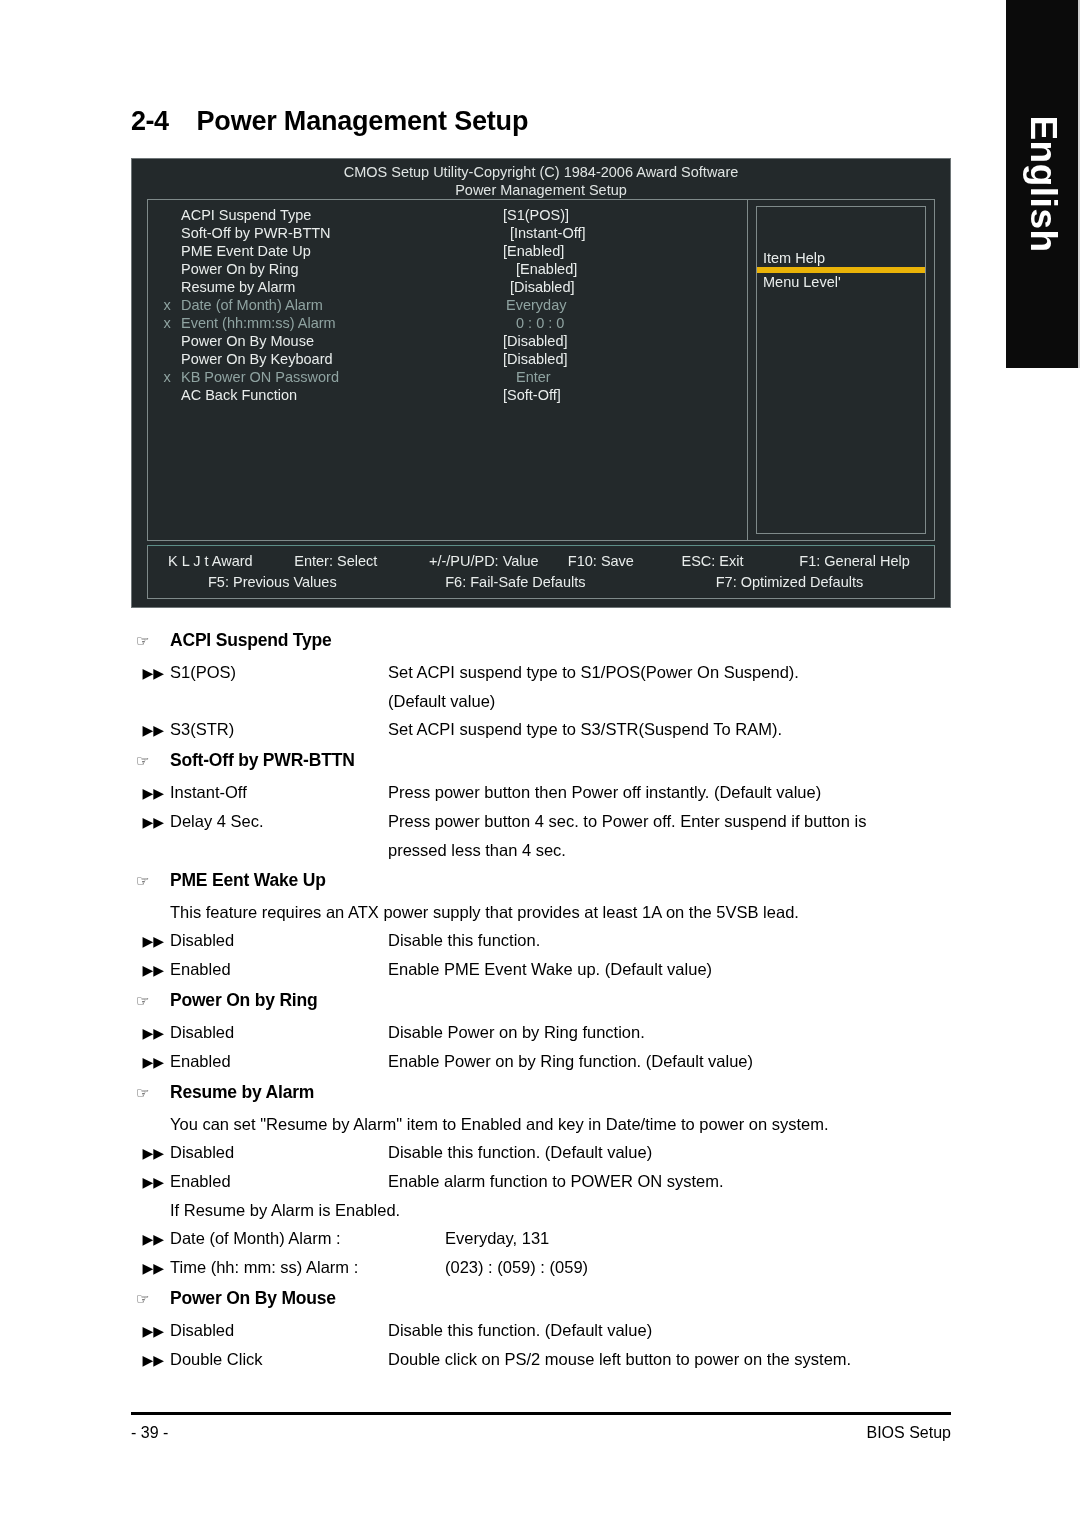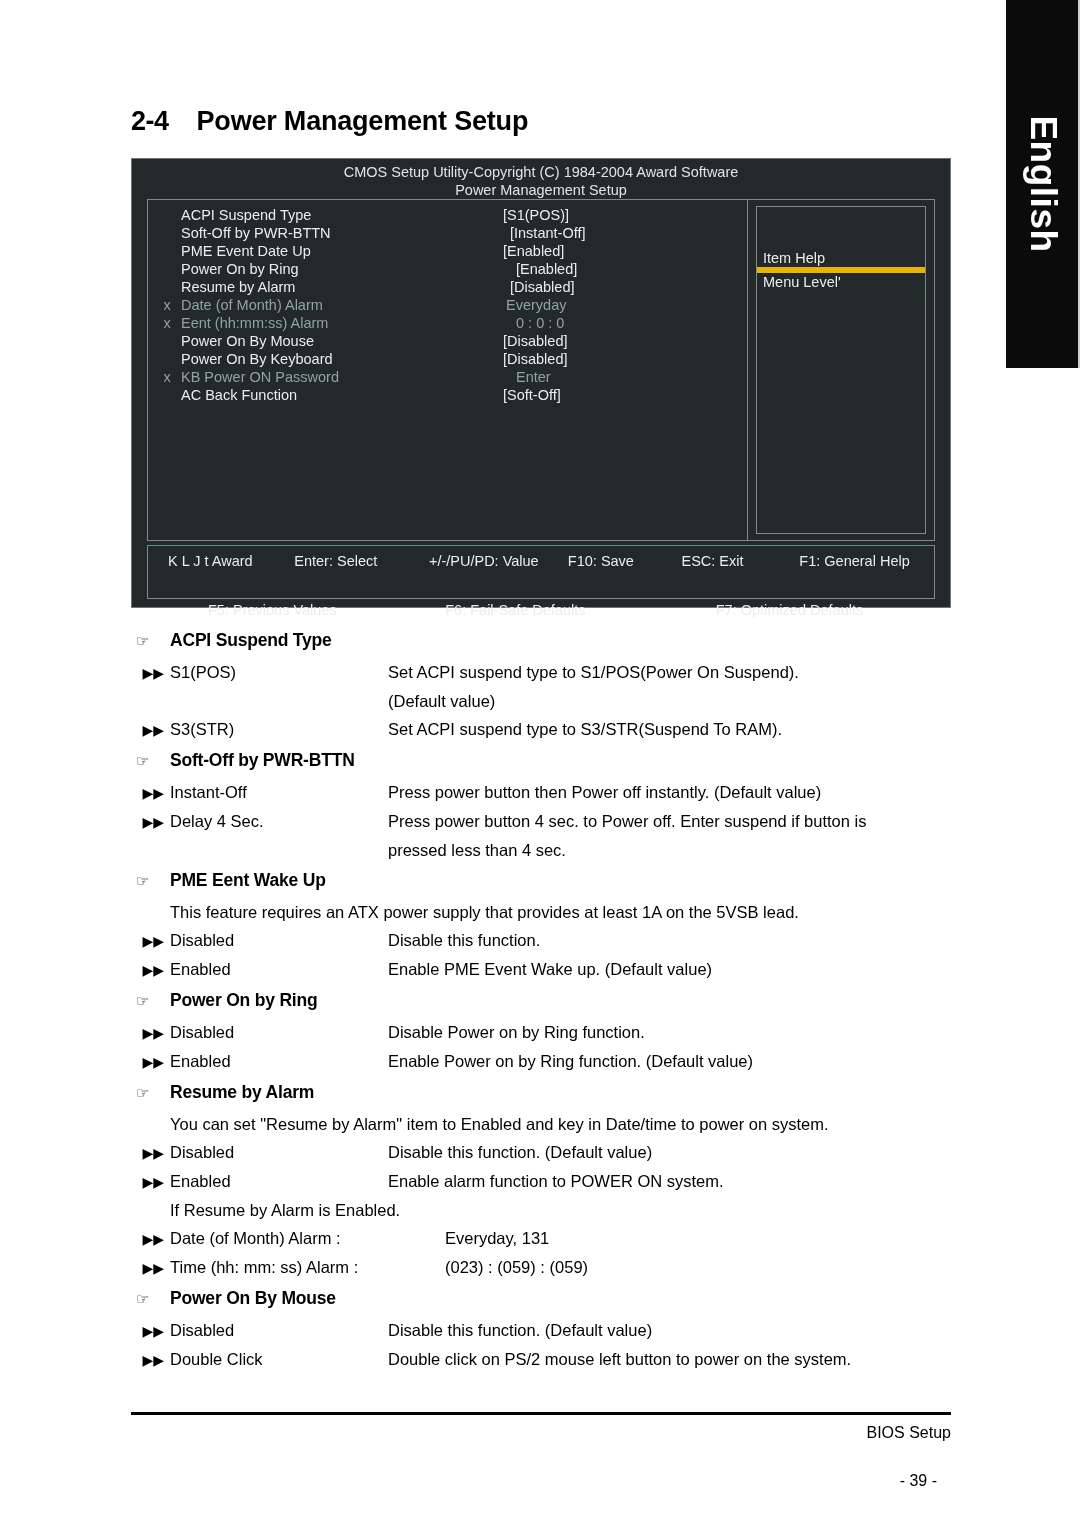--- a/index.html
+++ b/index.html
@@ -169,21 +169,21 @@
     border-top: 1px solid #5d8d87;
     box-sizing: border-box;
     padding-top: 5px;
   }
   .keyrow {
     display: flex;
     line-height: 21px;
     font-size: 14.5px;
   }
   .keyrow.r1 { padding-left: 20px; }
-  .keyrow.r2 { padding-left: 60px; margin-top: 28px; }
+  .keyrow.r2 { padding-left: 60px; }
   .keyrow span { white-space: nowrap; }
   .k-move   { width: 150px; }
   .k-enter  { width: 160px; }
   .k-value  { width: 165px; }
   .k-save   { width: 135px; }
   .k-esc    { width: 140px; }
   .k-f1     { width: 160px; }
   .k-f5     { width: 250px; }
   .k-f6     { width: 285px; }
   .k-f7     { width: 230px; }
@@ -258,25 +258,24 @@
   .footer {
     position: absolute;
     left: 131px;
     top: 1420px;
     width: 820px;
     height: 26px;
   }
   .footer .pg {
     position: absolute;
     left: 0;
-    right: 14px;
-    text-align: right;
+    right: 8px;
+    text-align: left;
     font-size: 16px;
     line-height: 26px;
-    margin-top: 48px;
   }
   .footer .tag {
     position: absolute;
     right: 0;
     font-size: 16px;
     line-height: 26px;
   }
 </style>
 </head>
 <body>
@@ -285,21 +284,21 @@
   <div class="lang-text">English</div>
 </div>
 
 <div class="page-head">
   <span class="sec-num">2-4</span>
   <span class="sec-title">Power Management Setup</span>
 </div>
 
 <div class="bios">
   <div class="bios-title">
-    <div>CMOS Setup Utility-Copyright (C) 1984-2004 Award Software</div>
+    <div>CMOS Setup Utility-Copyright (C) 1984-2006 Award Software</div>
     <div>Power Management Setup</div>
   </div>
 
   <div class="bios-inner">
     <div class="bios-divider"></div>
 
     <div class="settings">
       <div class="set-row">
         <span class="xmark"></span>
         <span class="label">ACPI Suspend Type</span>
@@ -325,21 +324,21 @@
         <span class="label">Resume by Alarm</span>
         <span class="value off2">[Disabled]</span>
       </div>
       <div class="set-row dim">
         <span class="xmark">x</span>
         <span class="label">Date (of Month) Alarm</span>
         <span class="value off1">Everyday</span>
       </div>
       <div class="set-row dim">
         <span class="xmark">x</span>
-        <span class="label">Eent (hh:mm:ss) Alarm</span>
+        <span class="label">Event (hh:mm:ss) Alarm</span>
         <span class="value off3">0 : 0 : 0</span>
       </div>
       <div class="set-row">
         <span class="xmark"></span>
         <span class="label">Power On By Mouse</span>
         <span class="value">[Disabled]</span>
       </div>
       <div class="set-row">
         <span class="xmark"></span>
         <span class="label">Power On By Keyboard</span>

